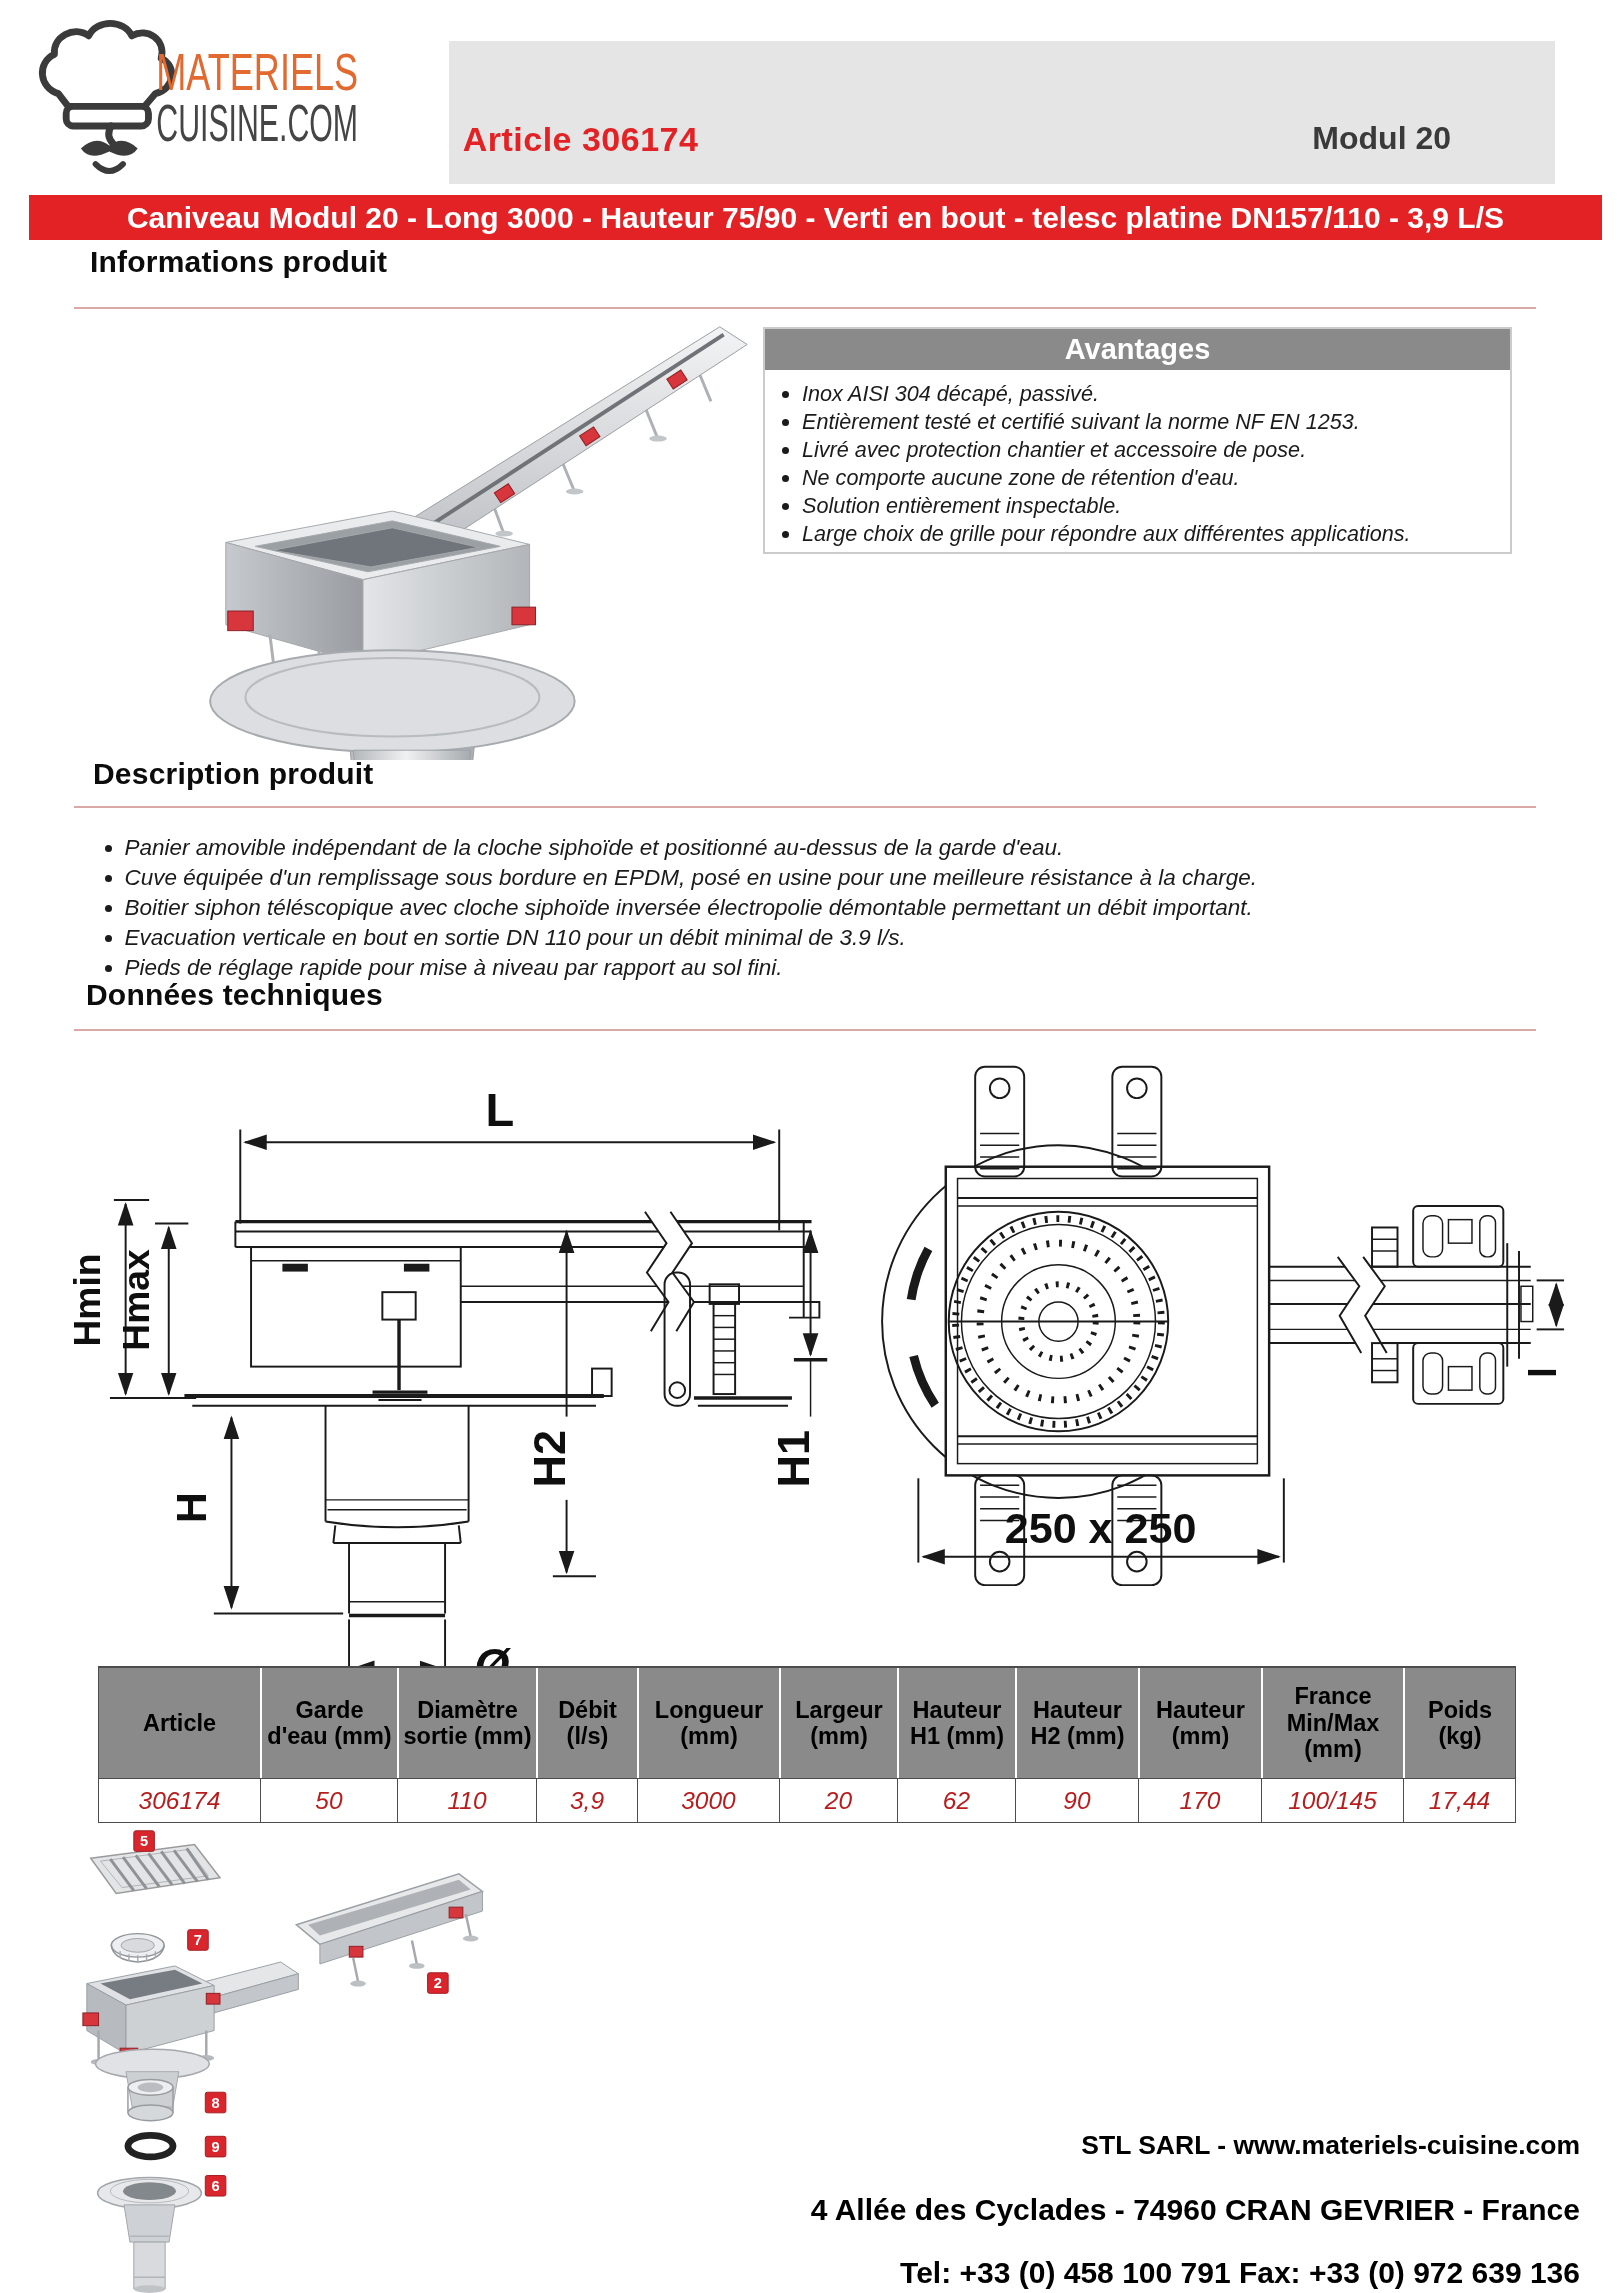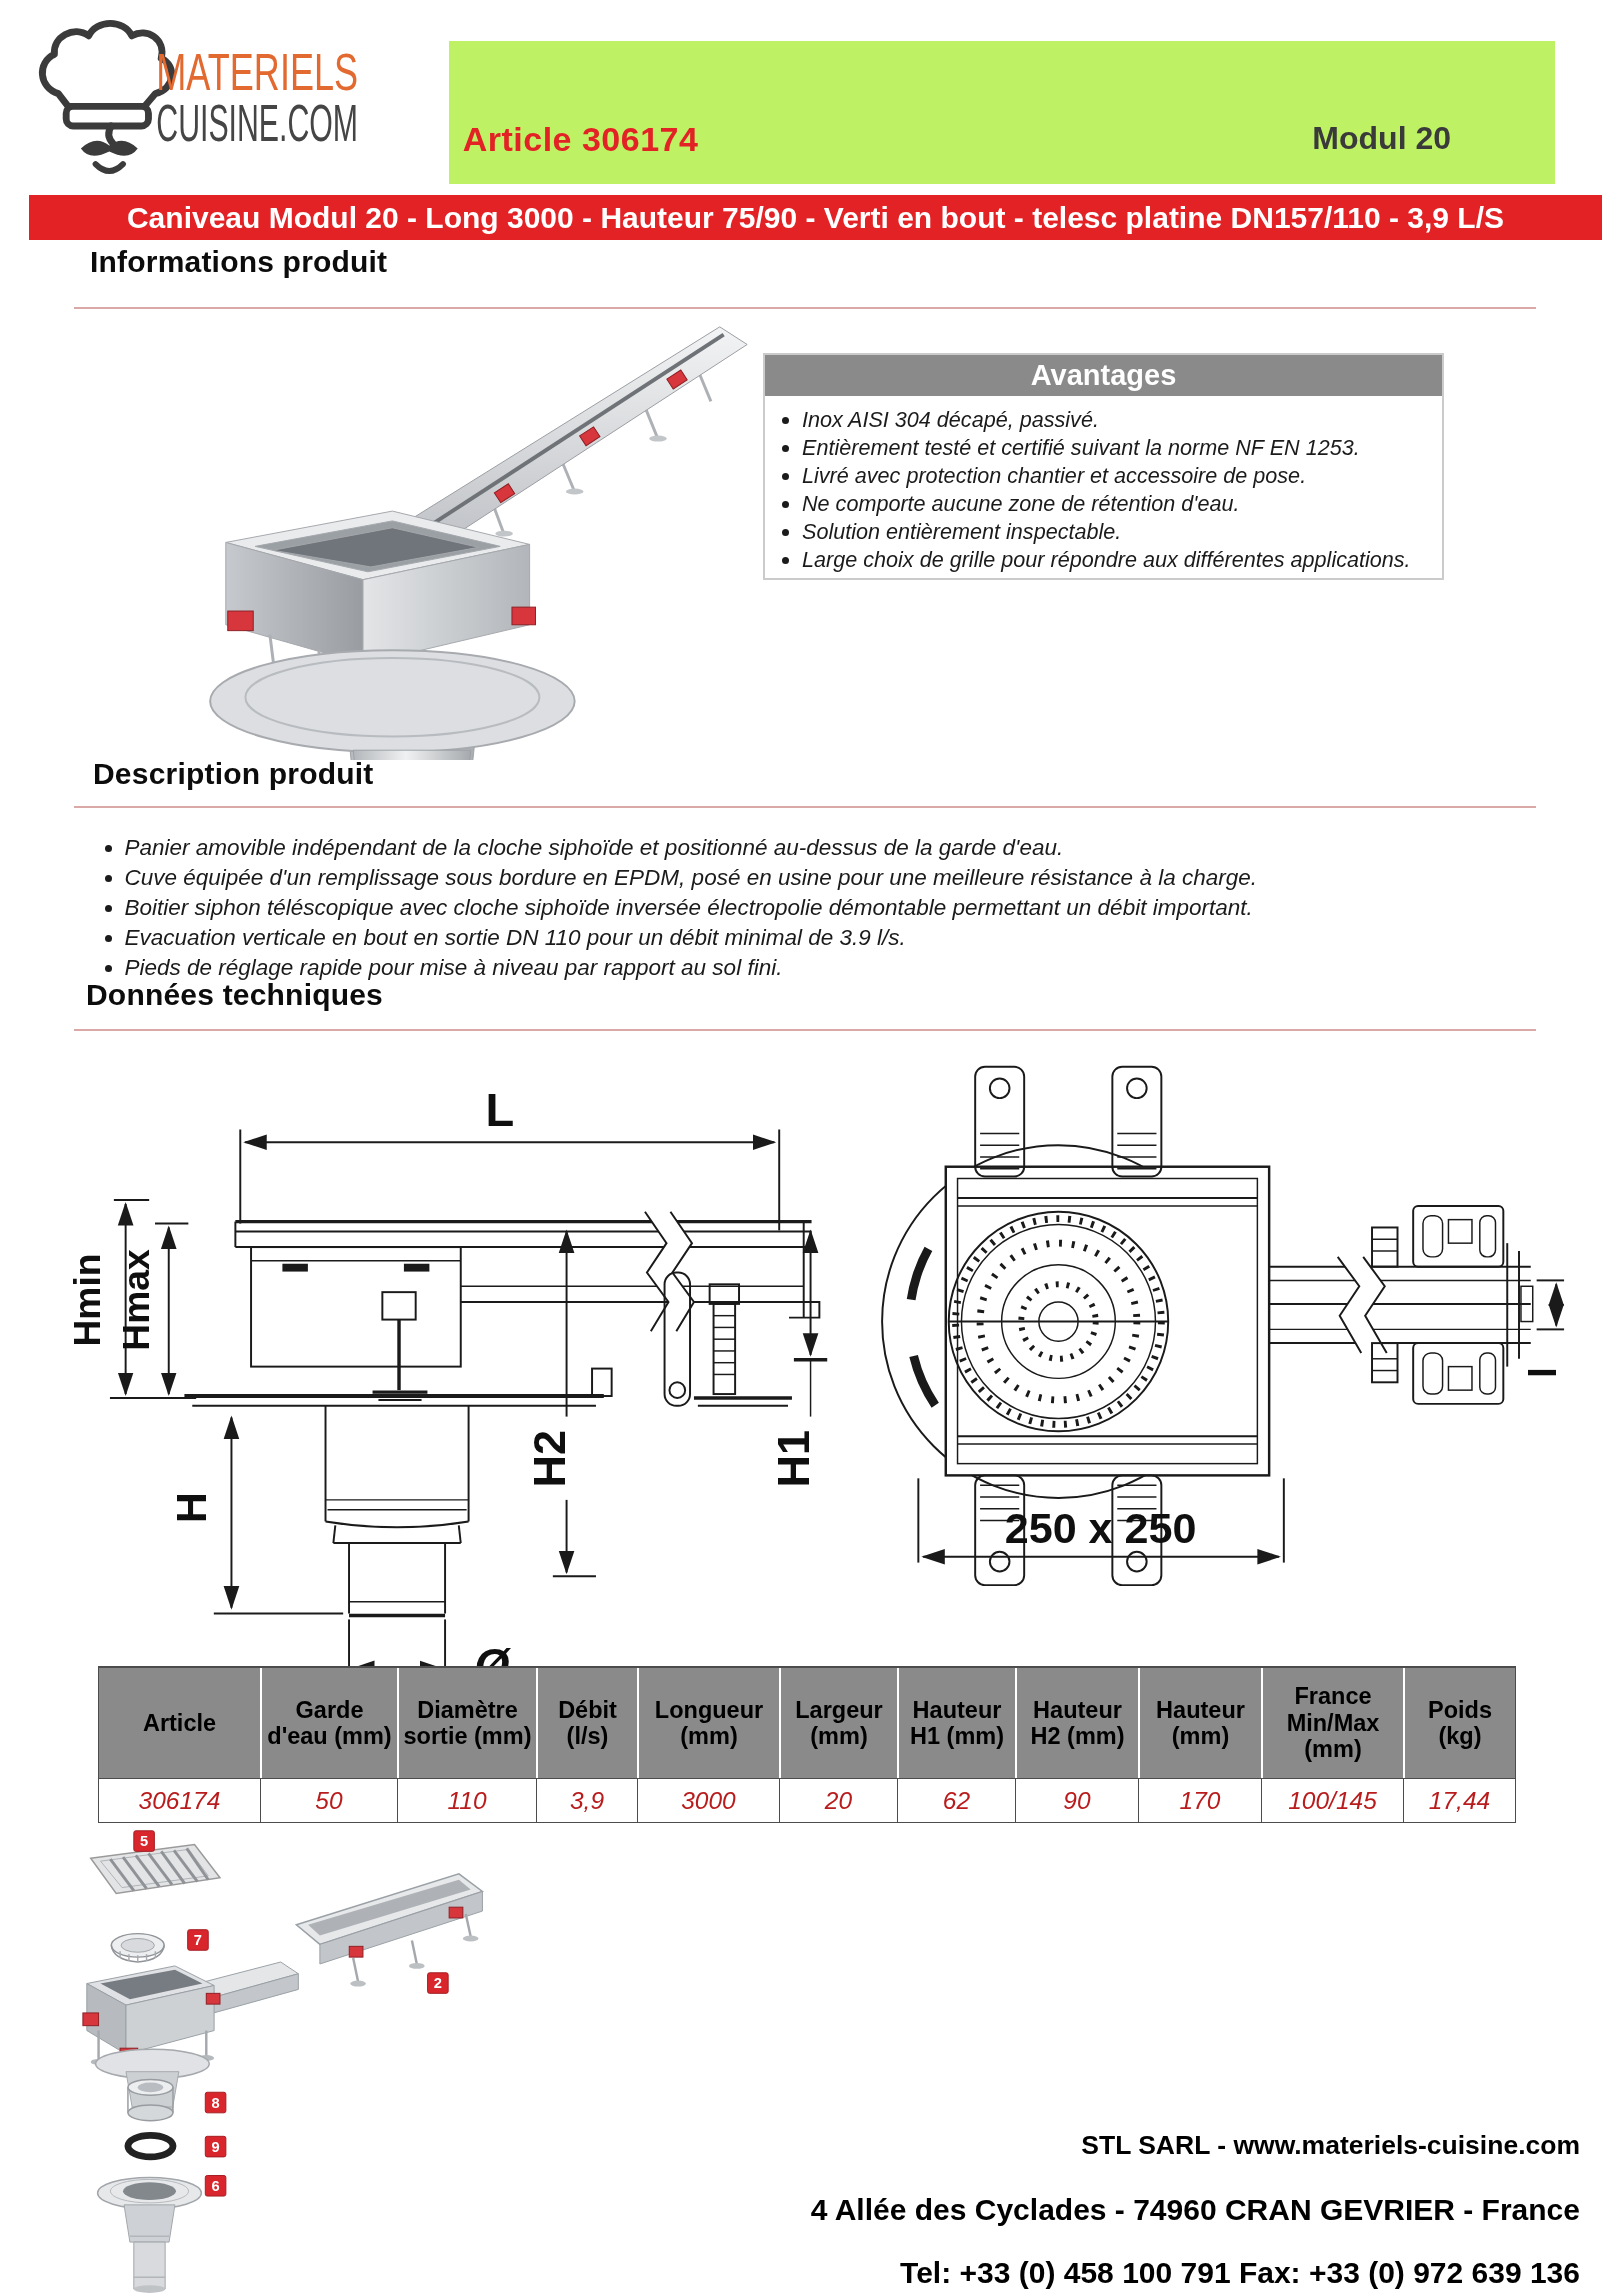--- a/index.html
+++ b/index.html
@@ -2,35 +2,35 @@
 <html><head>
 <meta charset="utf-8">
 <style>
   html,body{margin:0;padding:0;background:#fff}
   .page{position:relative;width:1620px;height:2294px;background:#fff;
         font-family:"Liberation Sans",sans-serif;color:#111;overflow:hidden}
   .abs{position:absolute}
 
   
   .logo-svg{left:27.4px;top:14.7px}
-  .graybox{left:449px;top:41px;width:1106px;height:143px;background:#bef264}
+  .graybox{left:449px;top:41px;width:1106px;height:143px;background:#e5e5e5}
   .article{position:absolute;left:13.7px;bottom:25.5px;font-size:34px;font-weight:bold;color:#e32226;letter-spacing:0.5px}
   .model{position:absolute;right:104px;bottom:27.4px;font-size:32px;font-weight:bold;color:#3a3a3a}
   .banner{left:29px;top:195px;width:1573px;height:45px;background:#e32226;color:#fff;
           font-weight:bold;font-size:30px;line-height:45px;text-align:center;white-space:nowrap}
 
   .h2{font-size:30px;font-weight:bold;color:#0c0c0c;letter-spacing:0.2px;white-space:nowrap}
   #h-info{left:90px;top:245px}
   #h-desc{left:93px;top:757px}
   #h-tech{left:86px;top:978px}
   .rule{height:2px;background:#dba8a8;left:74px;width:1462px}
   #rule1{top:307px}#rule2{top:806px}#rule3{top:1029px}
 
   
-  .adv{left:763px;top:353px;width:681px;height:227px;border:2px solid #cbcbcb;background:#fff;box-sizing:border-box}
+  .adv{left:763px;top:327px;width:749px;height:227px;border:2px solid #cbcbcb;background:#fff;box-sizing:border-box}
   .adv-h{height:41px;background:#8a8a8a;color:#fff;font-size:29px;font-weight:bold;text-align:center;line-height:41px}
   .adv ul{margin:10px 0 0 0;padding:0 7.8px 0 37px;list-style:disc}
   .adv li{font-size:21.6px;font-style:italic;line-height:28px;color:#1b1b1b}
 
   
   .desc{left:93px;top:825px;width:1382px}
   .desc ul{margin:8px;padding-left:23.5px;list-style:disc}
   .desc li{font-size:22.5px;font-style:italic;line-height:30px;color:#1b1b1b}
 
   

